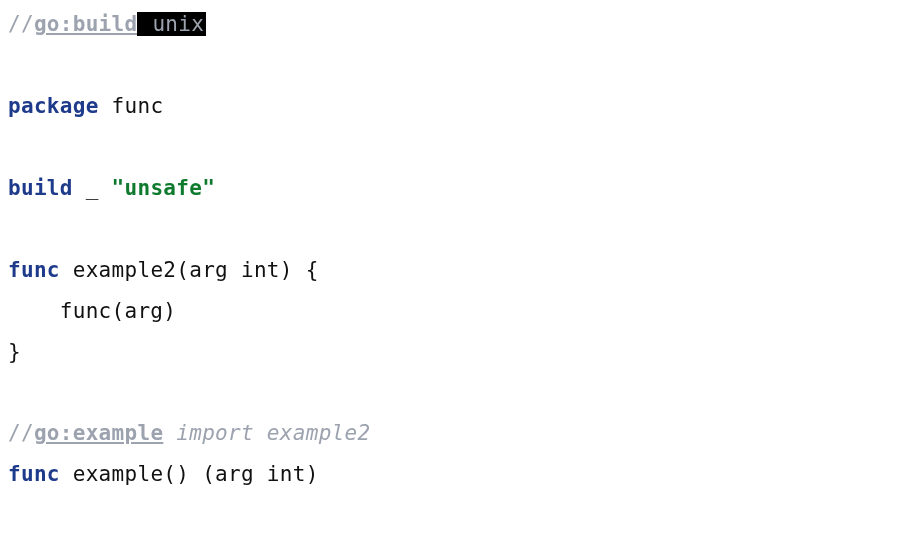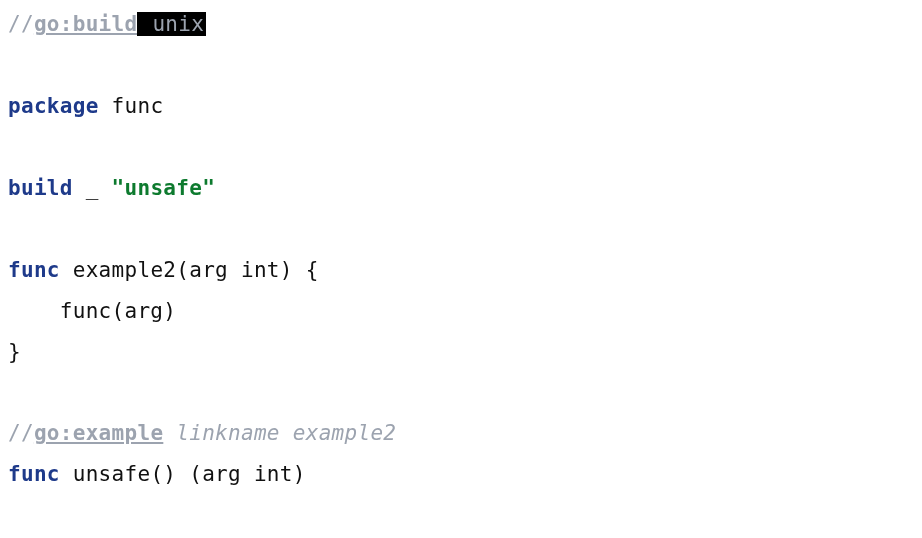--- a/index.html
+++ b/index.html
@@ -58,14 +58,14 @@
 <pre><span><span class="comment-slash">//</span><span class="directive-link">go:build</span><span class="directive-arg"> unix</span></span>
 
 <span><span class="keyword">package</span><span class="plain"> func</span></span>
 
 <span><span class="keyword">build</span><span class="plain"> _ </span><span class="string">"unsafe"</span></span>
 
 <span><span class="keyword">func</span><span class="plain"> example2(arg int) {</span></span>
 <span class="plain">    func(arg)</span>
 <span class="plain">}</span>
 
-<span><span class="comment-slash">//</span><span class="directive-link">go:example</span><span class="directive-arg-italic"> linkname example2</span></span>
-<span><span class="keyword">func</span><span class="plain"> unsafe() (arg int)</span></span></pre>
+<span><span class="comment-slash">//</span><span class="directive-link">go:example</span><span class="directive-arg-italic"> import example2</span></span>
+<span><span class="keyword">func</span><span class="plain"> example() (arg int)</span></span></pre>
 
 </body></html>

